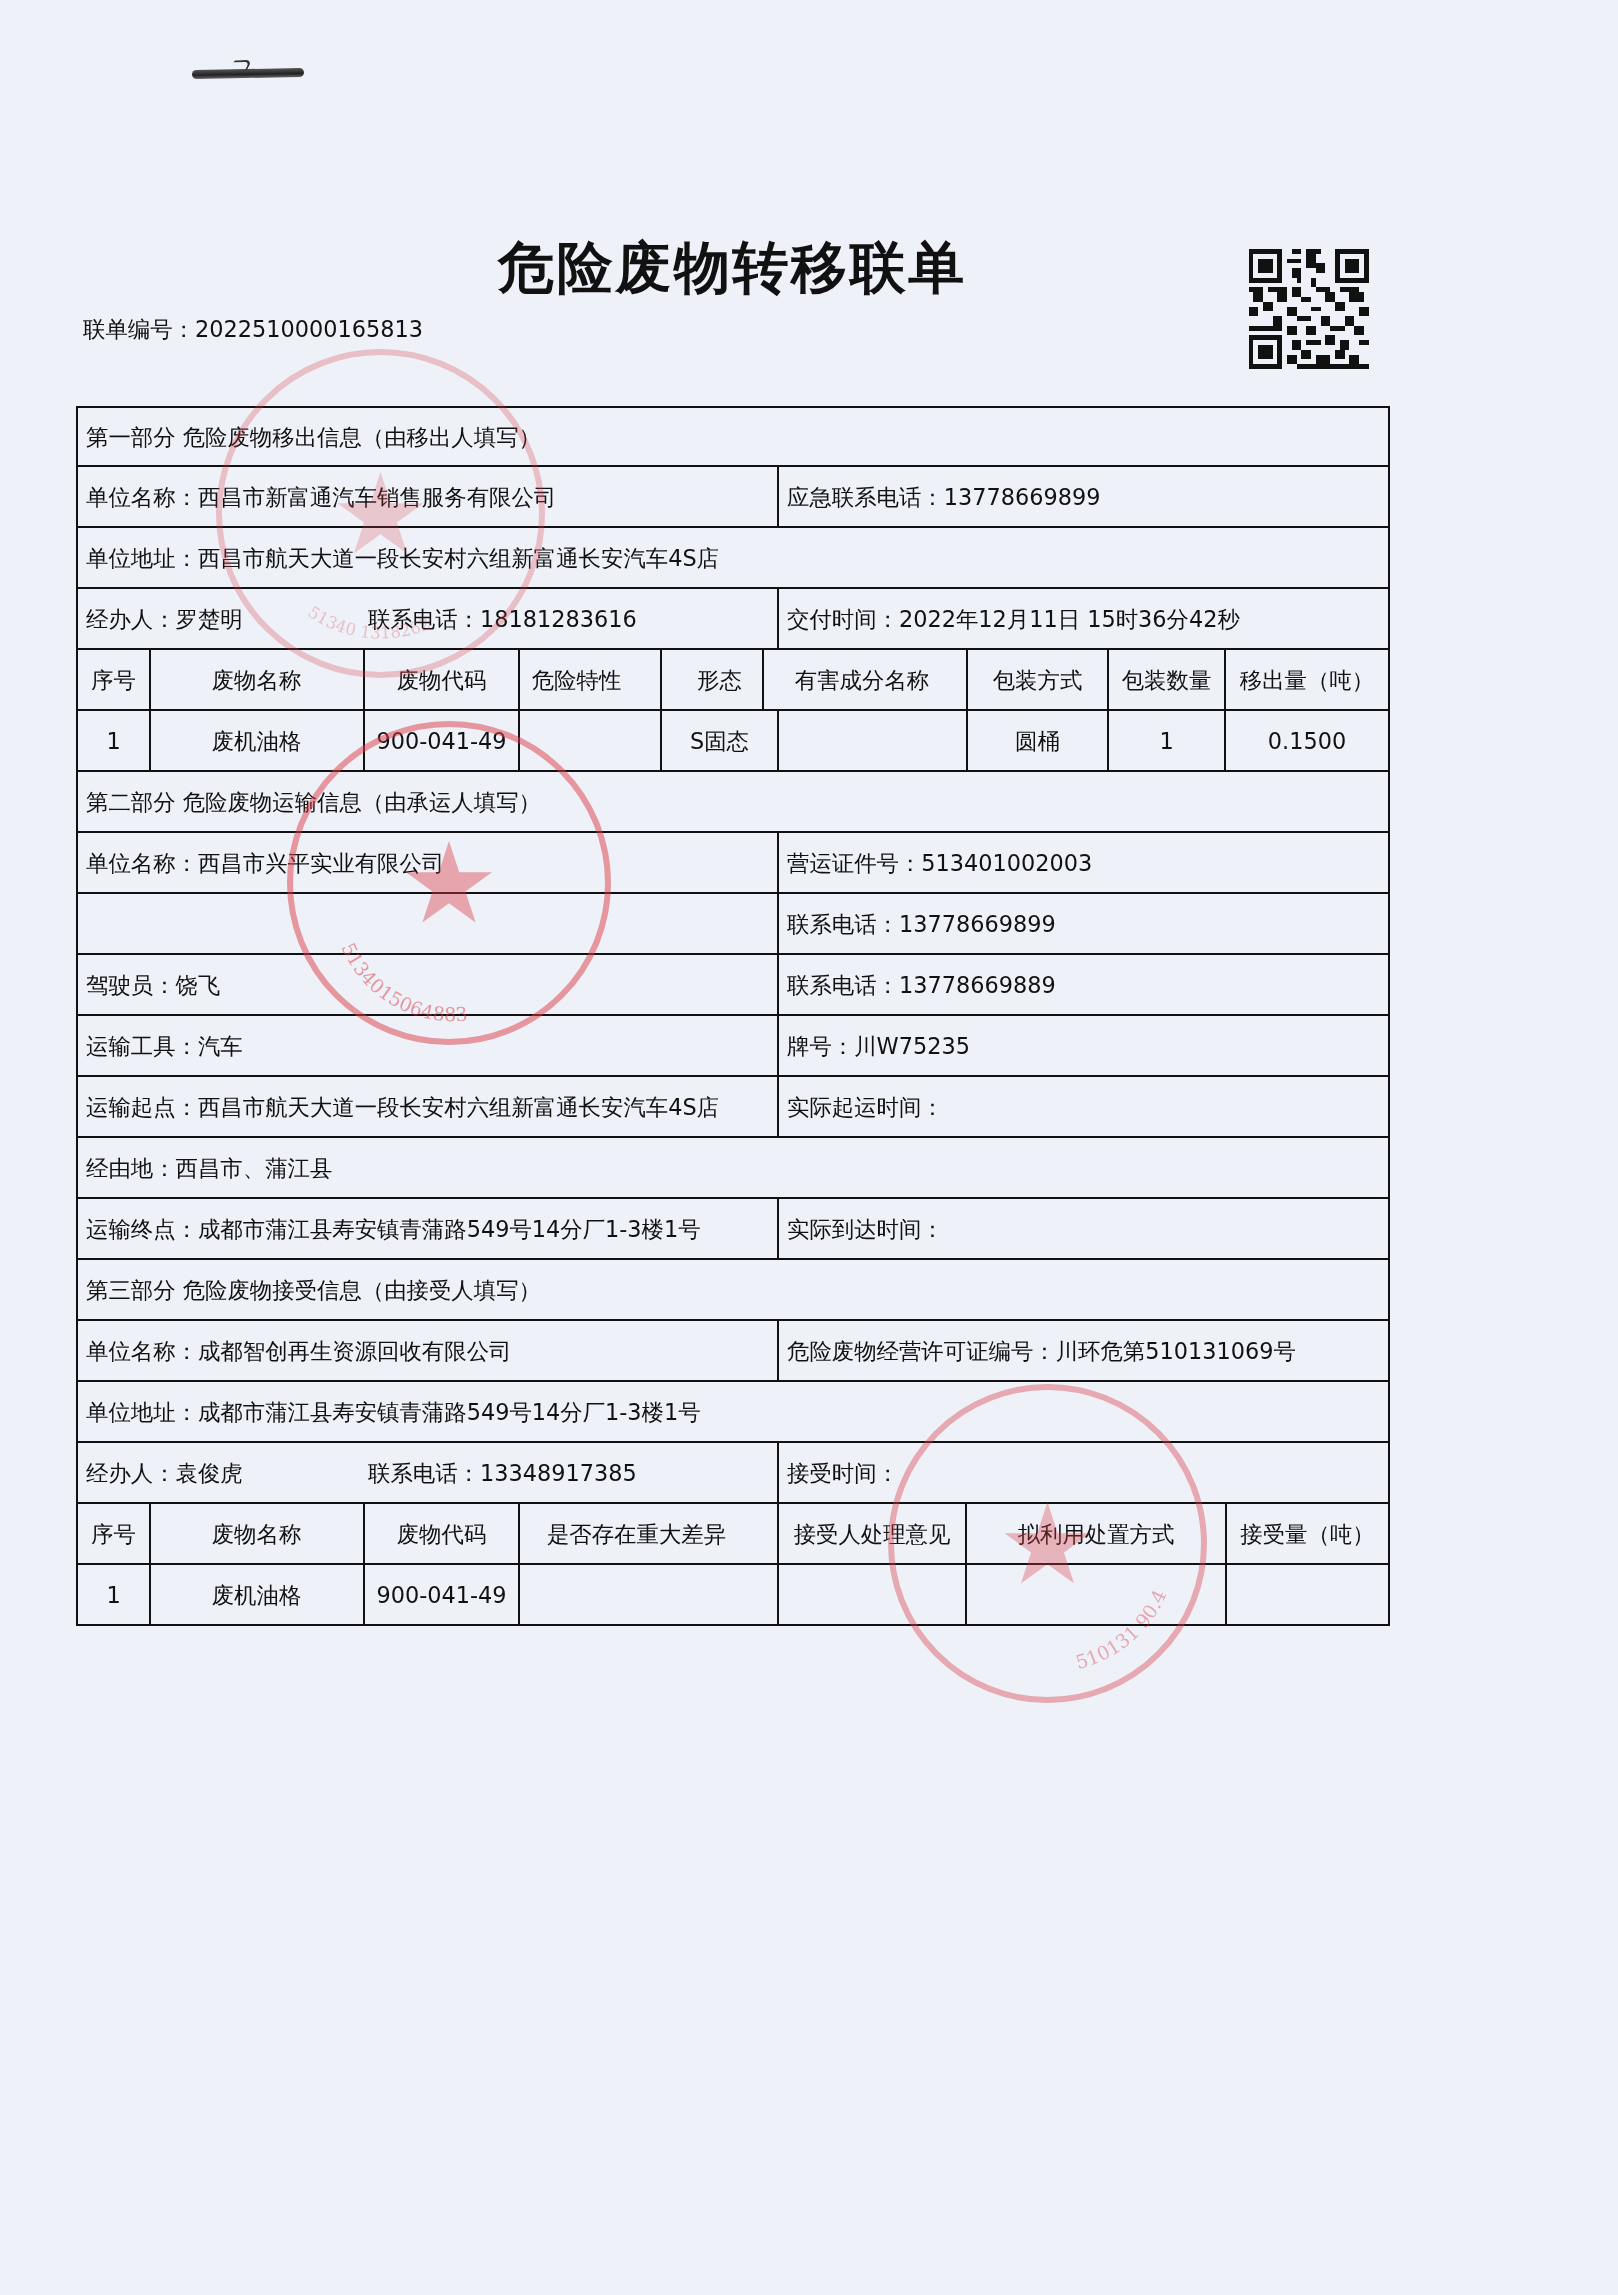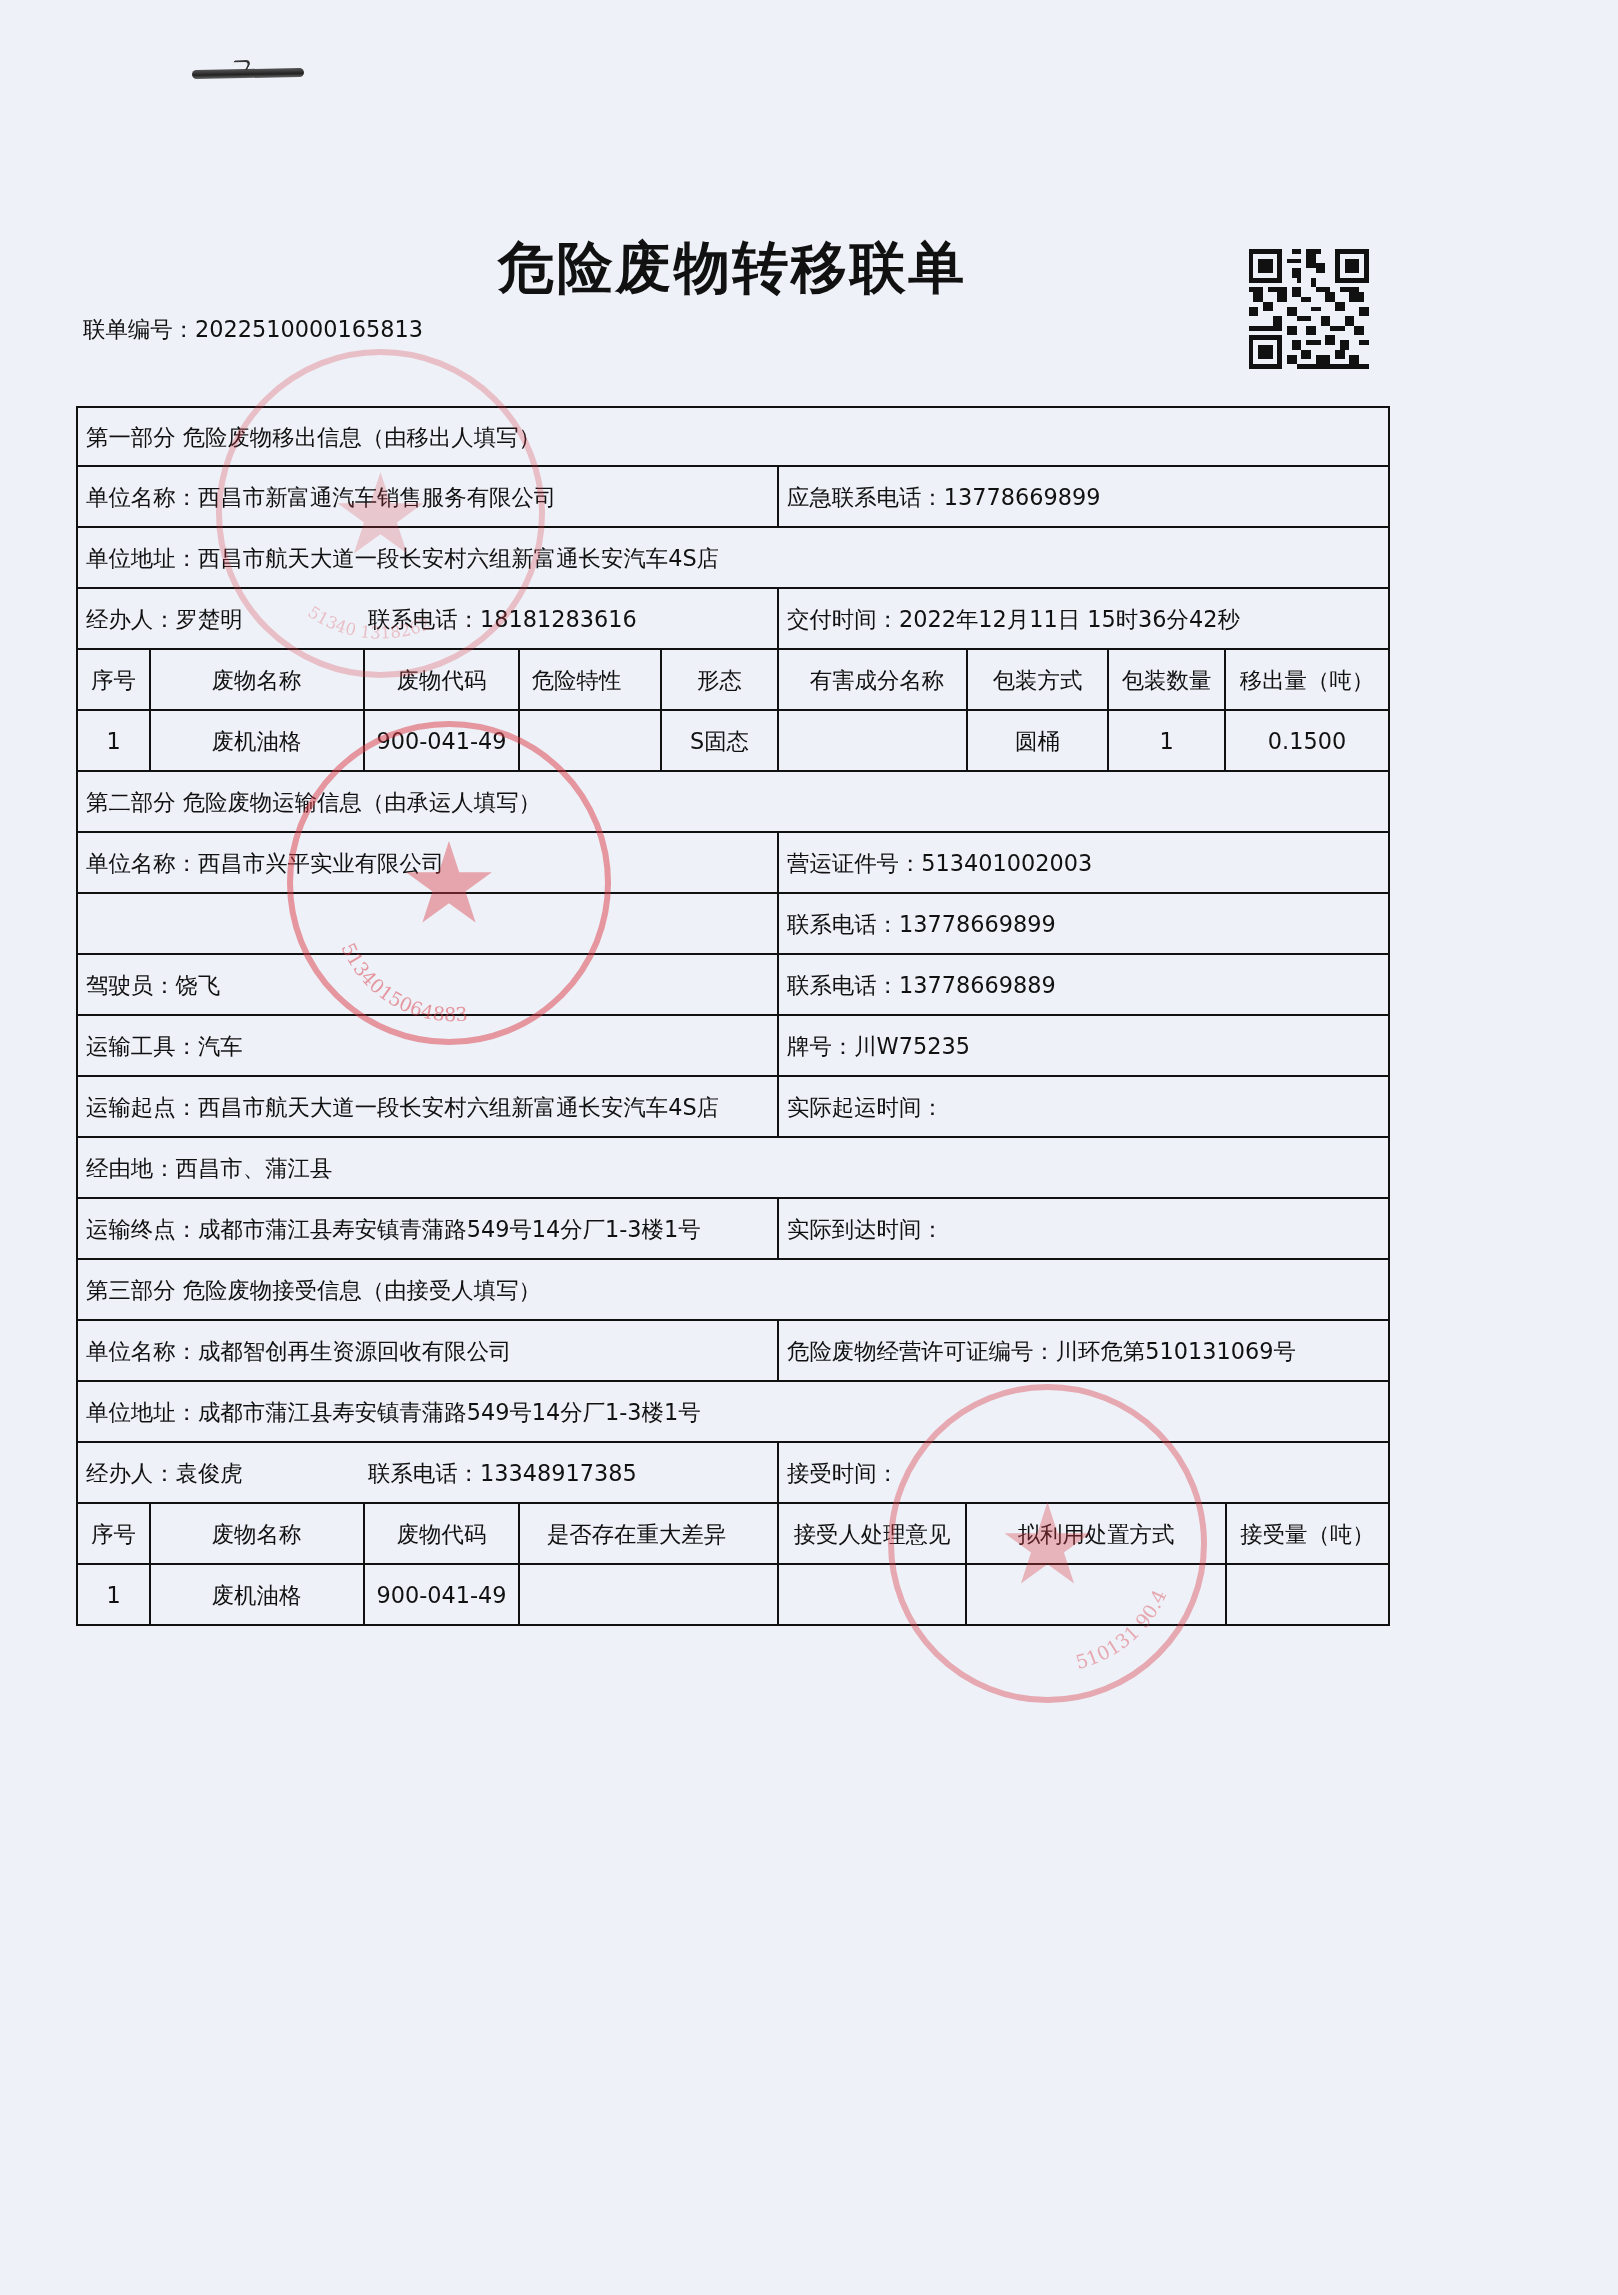--- a/index.html
+++ b/index.html
@@ -114,21 +114,21 @@
     <div class="cell pad" style="left:0;width:290px">经办人：罗楚明</div>
     <div class="cell" style="left:290px;width:408px">联系电话：18181283616</div>
     <div class="cell pad vline" style="left:699px;right:0">交付时间：2022年12月11日 15时36分42秒</div>
   </div>
   <div class="row">
     <div class="cell center" style="left:0;width:71px">序号</div>
     <div class="cell center vline" style="left:71px;width:213px">废物名称</div>
     <div class="cell center vline" style="left:285px;width:155px">废物代码</div>
     <div class="cell center vline" style="left:440px;width:115px">危险特性</div>
     <div class="cell center vline" style="left:582px;width:117px">形态</div>
-    <div class="cell center vline" style="left:699px;width:198px">有害成分名称</div>
+    <div class="cell center vline" style="left:684px;width:198px">有害成分名称</div>
     <div class="cell center vline" style="left:888px;width:141px">包装方式</div>
     <div class="cell center vline" style="left:1029px;width:117px">包装数量</div>
     <div class="cell center vline" style="left:1146px;right:0">移出量（吨）</div>
   </div>
   <div class="row">
     <div class="cell center" style="left:0;width:71px">1</div>
     <div class="cell center vline" style="left:71px;width:213px">废机油格</div>
     <div class="cell center vline" style="left:285px;width:155px">900-041-49</div>
     <div class="cell center vline" style="left:440px;width:142px"></div>
     <div class="cell center vline" style="left:582px;width:117px">S固态</div>

